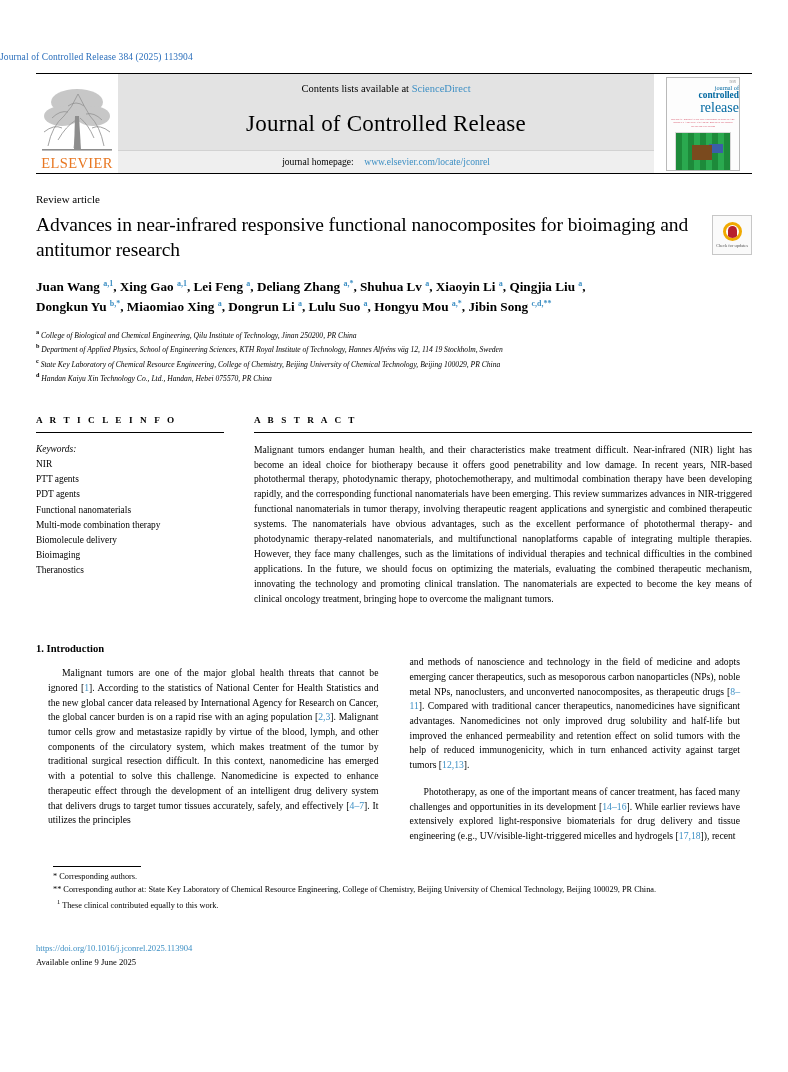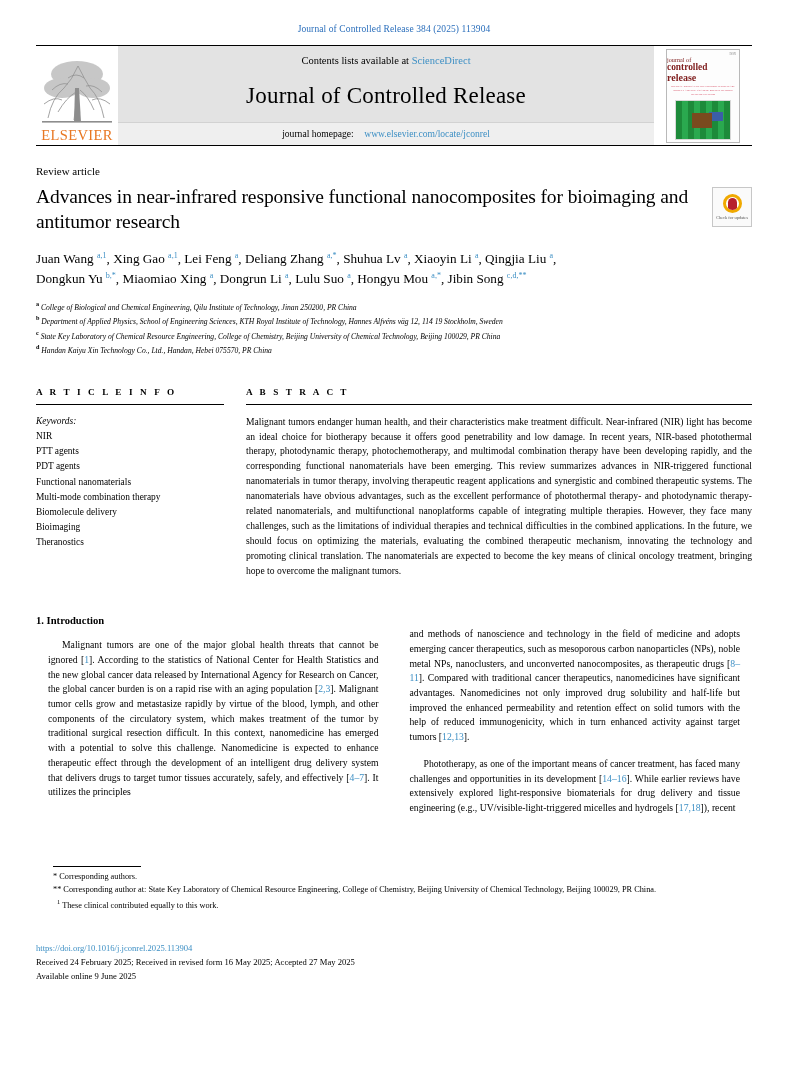--- a/index.html
+++ b/index.html
@@ -9,24 +9,24 @@
     height: 1072px;
     background: #ffffff;
     font-family: "Liberation Serif", serif;
     color: #000;
     overflow: hidden;
   }
   .page { position: relative; width: 788px; height: 1072px; padding: 0; }
 
   
   .runhead {
-    text-align: center;
+    text-align: left;
     font-size: 9.5px;
     color: #2a6ebb;
-    padding-top: 24px;
+    padding-top: 52px;
     letter-spacing: .1px;
   }
 
   
   .masthead {
     margin: 11px 36px 0 36px;
     border-top: 1.6px solid #000;
     border-bottom: 1.6px solid #000;
     display: flex;
     align-items: stretch;
@@ -88,28 +88,28 @@
   .cover {
     width: 74px; height: 94px;
     border: 1px solid #b9b9b9;
     background: #fdfdfd;
     position: relative;
     overflow: hidden;
   }
   .cover .ctop { font-size: 3px; color:#888; text-align:right; padding:2px 3px 0 0;}
   .cover .ctitle {
     font-family: "Liberation Serif", serif;
-    color: #7f1d1d;
-    text-align: left;
+    color: #0369a1;
+    text-align: right;
     line-height: 1.05;
     margin-top: 1px;
   }
   .cover .ct1 { font-size: 6.2px; }
   .cover .ct2 { font-size: 9.4px; font-weight: bold; }
-  .cover .ct3 { font-size: 10px; font-weight: bold; }
+  .cover .ct3 { font-size: 14px; font-weight: normal; }
   .cover .csub { font-size:2.6px; color:#c8102e; text-align:center; margin-top:2px; line-height:1.5;}
   .cover .cimg {
     margin: 3px auto 0 auto;
     width: 56px; height: 40px;
     background:
       linear-gradient(90deg, #1d8a3a 0 6px, transparent 6px 12px) 0 0/12px 100%,
       #2aa94f;
     position: relative;
     border: 1px solid #d8d8d8;
   }
@@ -151,32 +151,33 @@
   .cm-ring::after {
     content:""; position:absolute; left:2px; right:2px; top:1px; bottom:-6px;
     background:#b7202e; border-radius: 6px 6px 50% 50%;
   }
   .cm-txt { font-size:4.4px; color:#555; text-align:center; line-height:1.25; margin-top:1.5px;}
 
   .authors {
     margin: 14px 36px 0 36px;
     font-size: 13.2px;
     line-height: 1.5;
+    font-weight: bold;
   }
   .authors sup { color:#3d8fc4; font-size:8px; }
   .affils { margin: 10px 36px 0 36px; }
   .affils div {
     font-size: 7.6px;
     font-style: italic;
     line-height: 1.58;
   }
   .affils sup { font-style: normal; font-weight: bold; font-size: 6.2px; }
 
   
-  .infoblock { margin: 30px 36px 0 36px; display: flex; gap: 4px; }
+  .infoblock { margin: 30px 36px 0 36px; display: flex; gap: 12px; }
   .col-info { flex: 0 0 206px; width: 206px; padding-right: 18px;}
   .col-abs { flex: 1 1 auto; }
   .sec-head {
     font-size: 9.2px;
     letter-spacing: 2.6px;
     font-weight: bold;
   }
   .rule { border-bottom: 1px solid #000; margin-top: 7px; }
   .kw { margin-top: 9px; font-size: 9.4px; line-height: 1.62; }
   .kw .kw-label { font-style: italic; }
@@ -368,17 +369,16 @@
     <div class="fn">* Corresponding authors.</div>
     <div class="fn">** Corresponding author at: State Key Laboratory of Chemical Resource Engineering, College of Chemistry, Beijing University of Chemical Technology, Beijing 100029, PR China.</div>
     <div class="fn-eq">
       <sup>1</sup>
       <span>These clinical contributed equally to this work.</span>
     </div>
   </div>
 
   <div class="legal">
     <div class="doi">https://doi.org/10.1016/j.jconrel.2025.113904</div>
-    <div class="lg">Received 24 February 2025; Received in revised form 16 May 2025; Accepted 27 May 2025</div>
     <div class="lg">Available online 9 June 2025</div>
   </div>
 
 </div>
 
 </body></html>

